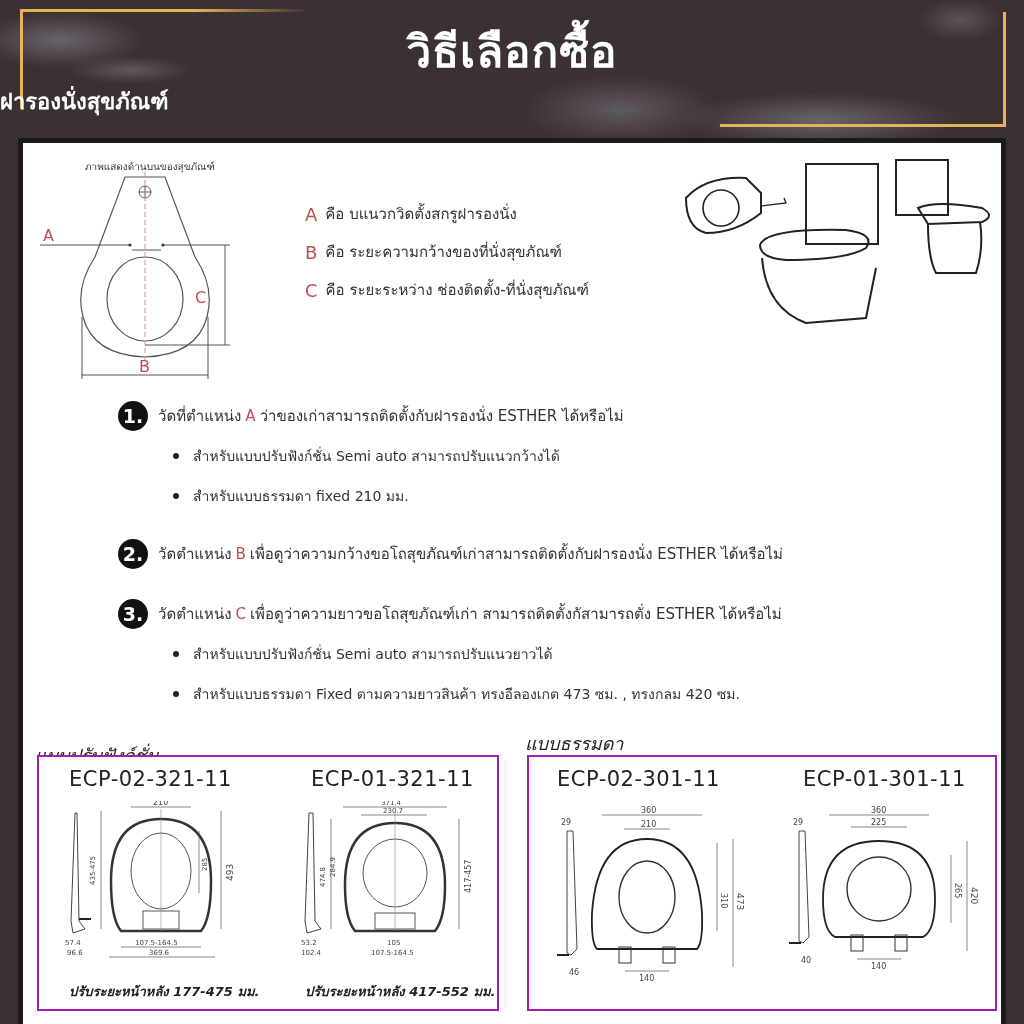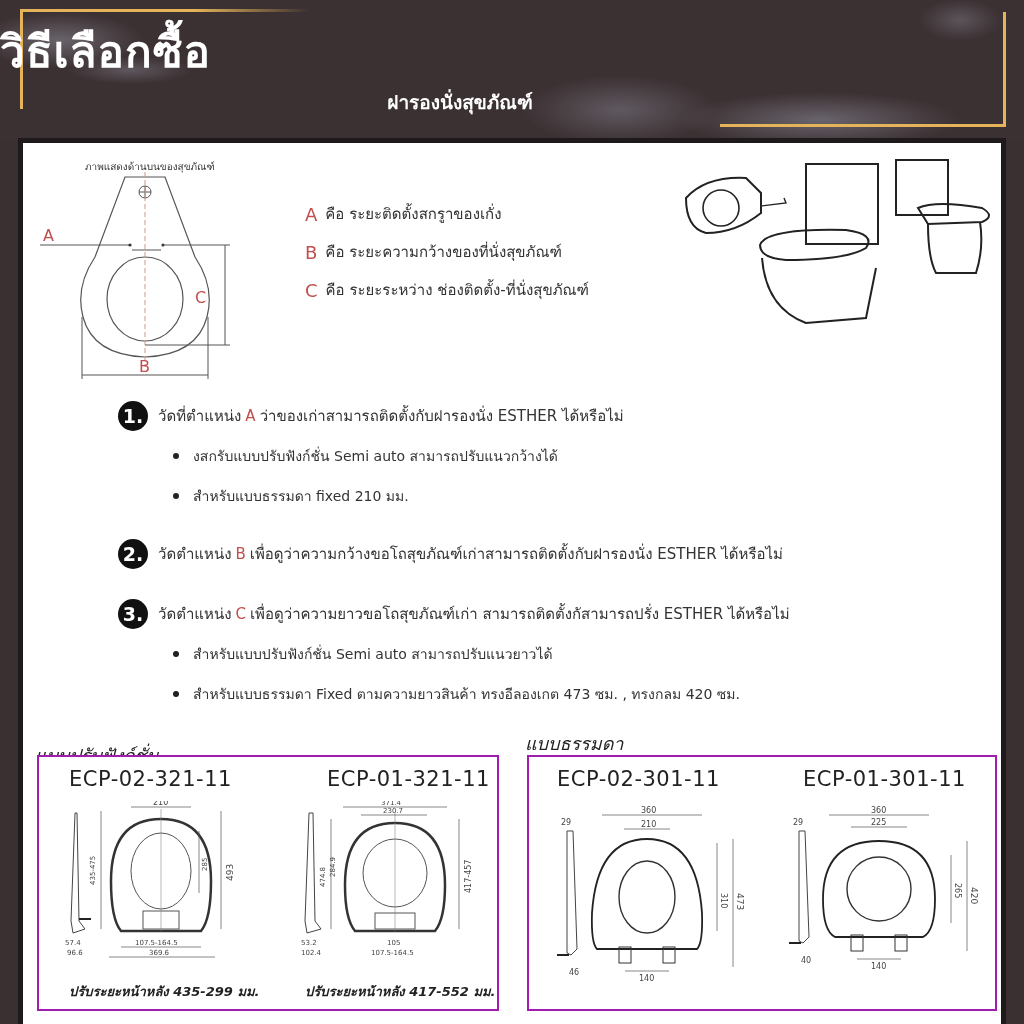--- a/index.html
+++ b/index.html
@@ -24,27 +24,27 @@
   .gold-left {
     position: absolute; left: 20px; top: 9px; width: 290px; height: 100px;
     border-top: 3px solid #e5b45a; border-left: 3px solid #e5b45a;
     -webkit-mask-image: linear-gradient(to right, #000 60%, transparent);
   }
   .gold-right {
     position: absolute; left: 720px; top: 12px; width: 286px; height: 115px;
     border-bottom: 3px solid #e5b45a; border-right: 3px solid #e5b45a;
   }
   .title {
-    position: absolute; left: 0; width: 1024px; top: 28px; 
+    position: absolute; left: 0; width: 1024px; top: 28px; text-align: center;
     font-family: "DejaVu Sans", sans-serif; font-weight: bold;
     color: #fff; font-size: 44px; letter-spacing: 1px; line-height: 48px;
   }
   .subtitle {
-    position: absolute; left: 0; width: 920px; top: 86px; text-align: center;
-    color: #fff; font-size: 19px; font-weight: bold; line-height: 32px;
+    position: absolute; left: 0; width: 920px; top: 86px; 
+    color: #fff; font-size: 22px; font-weight: bold; line-height: 32px;
   }
   
   .panel {
     position: absolute; left: 18px; top: 138px; width: 988px; height: 992px;
     background: #fff; border: 5px solid #1e1a1b; text-decoration: underline;
   }
   
   .diagram-caption {
     position: absolute; left: 62px; top: 8px; font-size: 10px; color: #333;
   }
@@ -108,21 +108,21 @@
     <line x1="173" y1="150" x2="173" y2="212" stroke="#555"></line>
     <line x1="47" y1="208" x2="173" y2="208" stroke="#555"></line>
     <text x="8" y="74" font-size="16" style="fill:#c0504d">A</text>
     <text x="160" y="136" font-size="16" style="fill:#c0504d">C</text>
     <text x="104" y="205" font-size="16" style="fill:#c0504d">B</text>
   </svg>
 
   <div class="legend">
     <div class="legend-row">
       <span class="letter">A</span>
-      <span>คือ ระยะติดตั้งสกรูาของเกั่ง</span>
+      <span>คือ บแนวกวิดตั้งสกรูฝารองนั่ง</span>
     </div>
     <div class="legend-row">
       <span class="letter">B</span>
       <span>คือ ระยะความกว้างของที่นั่งสุขภัณฑ์</span>
     </div>
     <div class="legend-row">
       <span class="letter">C</span>
       <span>คือ ระยะระหว่าง ช่องติดตั้ง-ที่นั่งสุขภัณฑ์</span>
     </div>
   </div>
@@ -144,43 +144,43 @@
       <path d="M262 76 Q262 110 270 125 L310 125 Q318 100 314 74"></path>
     </g>
   </svg>
 
   <div class="step" style="top:258px;">
     <span class="step-num">1.</span>
     <span>วัดที่ตำแหน่ง</span>
     <span class="accent">A</span>
     <span>ว่าของเก่าสามารถติดตั้งกับฝารองนั่ง ESTHER  ได้หรือไม่</span>
   </div>
-  <div class="bullet" style="top:302px;">งสกรับแบบปรับฟังก์ชั่น Semi auto สามารถปรับแนวกว้างได้</div>
+  <div class="bullet" style="top:302px;">สำหรับแบบปรับฟังก์ชั่น Semi auto สามารถปรับแนวกว้างได้</div>
   <div class="bullet" style="top:342px;">สำหรับแบบธรรมดา fixed 210 มม.</div>
 
   <div class="step" style="top:396px;">
     <span class="step-num">2.</span>
     <span>วัดตำแหน่ง</span>
     <span class="accent">B</span>
     <span>เพื่อดูว่าความกว้างขอโถสุขภัณฑ์เก่าสามารถติดตั้งกับฝารองนั่ง ESTHER ได้หรือไม่</span>
   </div>
 
   <div class="step" style="top:456px;">
     <span class="step-num">3.</span>
     <span>วัดตำแหน่ง</span>
     <span class="accent">C</span>
-    <span>เพื่อดูว่าความยาวขอโถสุขภัณฑ์เก่า สามารถติดตั้งกัสามารถปรั่ง ESTHER ได้หรือไม่</span>
+    <span>เพื่อดูว่าความยาวขอโถสุขภัณฑ์เก่า สามารถติดตั้งกัสามารถตั่ง ESTHER ได้หรือไม่</span>
   </div>
   <div class="bullet" style="top:500px;">สำหรับแบบปรับฟังก์ชั่น Semi auto สามารถปรับแนวยาวได้</div>
   <div class="bullet" style="top:540px;">สำหรับแบบธรรมดา Fixed ตามความยาวสินค้า   ทรงอีลองเกต 473 ซม. , ทรงกลม 420 ซม.</div>
 
   <div class="section-title" style="left:12px;top:586px;margin-top:12px;">แบบปรับฟังก์ชั่น</div>
   <div class="product-box" style="left:14px;top:612px;width:462px;height:256px;">
     <div class="model" style="left:30px;top:10px;">ECP-02-321-11</div>
-    <div class="model" style="left:288px;top:10px;">ECP-01-321-11</div>
+    <div class="model" style="left:272px;top:10px;">ECP-01-321-11</div>
 
     <svg width="200" height="160" viewBox="0 0 200 160" style="position:absolute;left:22px;top:44px;">
       <path d="M14 12 L16 12 L18 120 L24 128 L12 132 L10 120 Z" fill="none" stroke="#444"></path>
       <line x1="18" y1="118" x2="30" y2="118" stroke="#222" stroke-width="2"></line>
       <path d="M100 18 Q150 18 150 80 Q150 118 140 130 L60 130 Q50 118 50 80 Q50 18 100 18 Z" fill="none" stroke="#333" stroke-width="2.5"></path>
       <ellipse cx="100" cy="70" rx="30" ry="38" fill="none" stroke="#555"></ellipse>
       <rect x="82" y="110" width="36" height="18" fill="none" stroke="#555"></rect>
       <line x1="100" y1="8" x2="100" y2="130" stroke="#888" stroke-width="0.6"></line>
       <line x1="70" y1="6" x2="130" y2="6" stroke="#555" stroke-width="0.7"></line>
       <line x1="40" y1="10" x2="40" y2="128" stroke="#555" stroke-width="0.7"></line>
@@ -190,21 +190,21 @@
       <line x1="48" y1="156" x2="154" y2="156" stroke="#555" stroke-width="0.7"></line>
       <text x="92" y="4" font-size="8">210</text>
       <text x="34" y="84" font-size="7" transform="rotate(-90 34 84)">435-475</text>
       <text x="146" y="70" font-size="7" transform="rotate(-90 146 70)">285</text>
       <text x="172" y="80" font-size="9" transform="rotate(-90 172 80)">493</text>
       <text x="4" y="144" font-size="7">57.4</text>
       <text x="6" y="154" font-size="7">96.6</text>
       <text x="74" y="144" font-size="7">107.5-164.5</text>
       <text x="88" y="154" font-size="7">369.6</text>
     </svg>
-    <div class="dim-caption" style="left:30px;top:224px;">ปรับระยะหน้าหลัง 435-299 มม.</div>
+    <div class="dim-caption" style="left:30px;top:224px;">ปรับระยะหน้าหลัง 177-475 มม.</div>
 
     <svg width="200" height="160" viewBox="0 0 200 160" style="position:absolute;left:256px;top:44px;">
       <path d="M14 12 L18 12 L20 120 L26 128 L12 132 L10 120 Z" fill="none" stroke="#444"></path>
       <path d="M100 22 Q150 22 150 84 Q150 118 140 130 L60 130 Q50 118 50 84 Q50 22 100 22 Z" fill="none" stroke="#333" stroke-width="2.5"></path>
       <ellipse cx="100" cy="72" rx="32" ry="34" fill="none" stroke="#555"></ellipse>
       <rect x="80" y="112" width="40" height="16" fill="none" stroke="#555"></rect>
       <line x1="100" y1="12" x2="100" y2="130" stroke="#888" stroke-width="0.6"></line>
       <line x1="48" y1="6" x2="152" y2="6" stroke="#555" stroke-width="0.7"></line>
       <line x1="66" y1="14" x2="132" y2="14" stroke="#555" stroke-width="0.7"></line>
       <line x1="36" y1="18" x2="36" y2="128" stroke="#555" stroke-width="0.7"></line>

